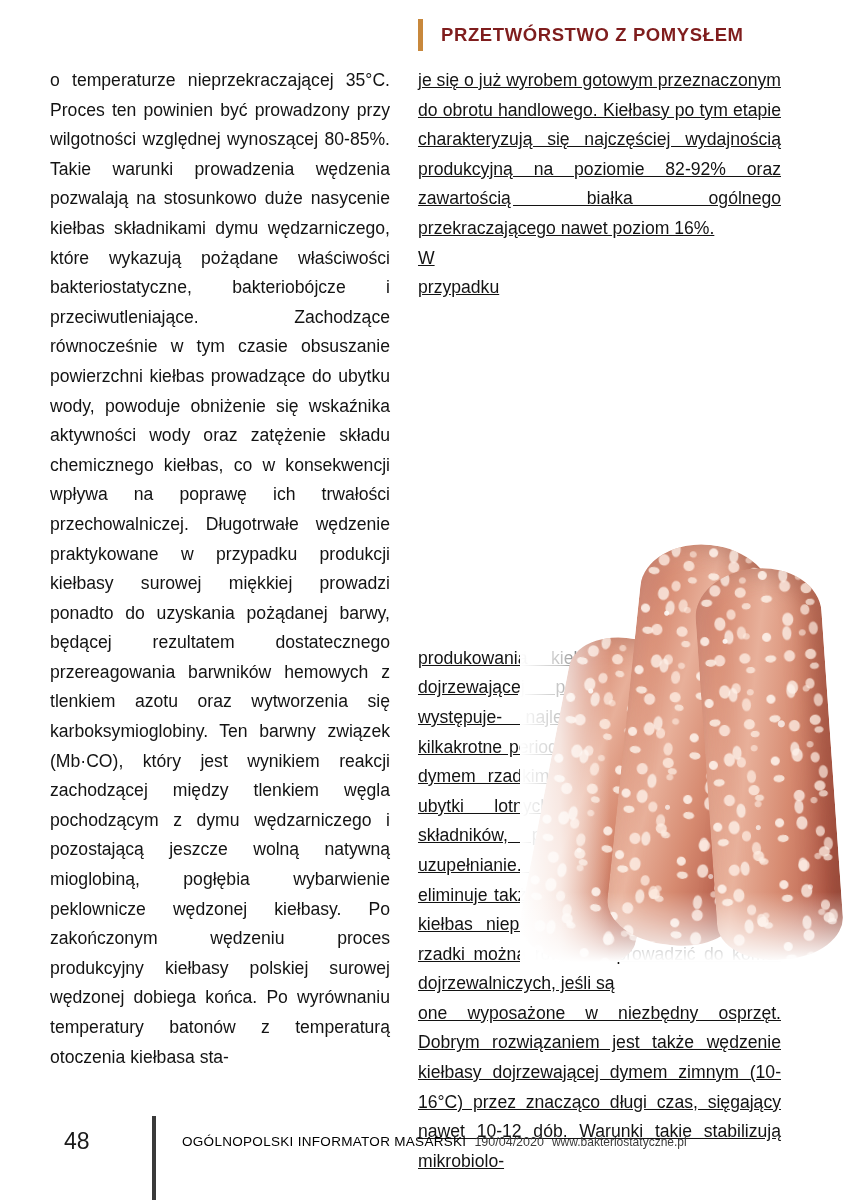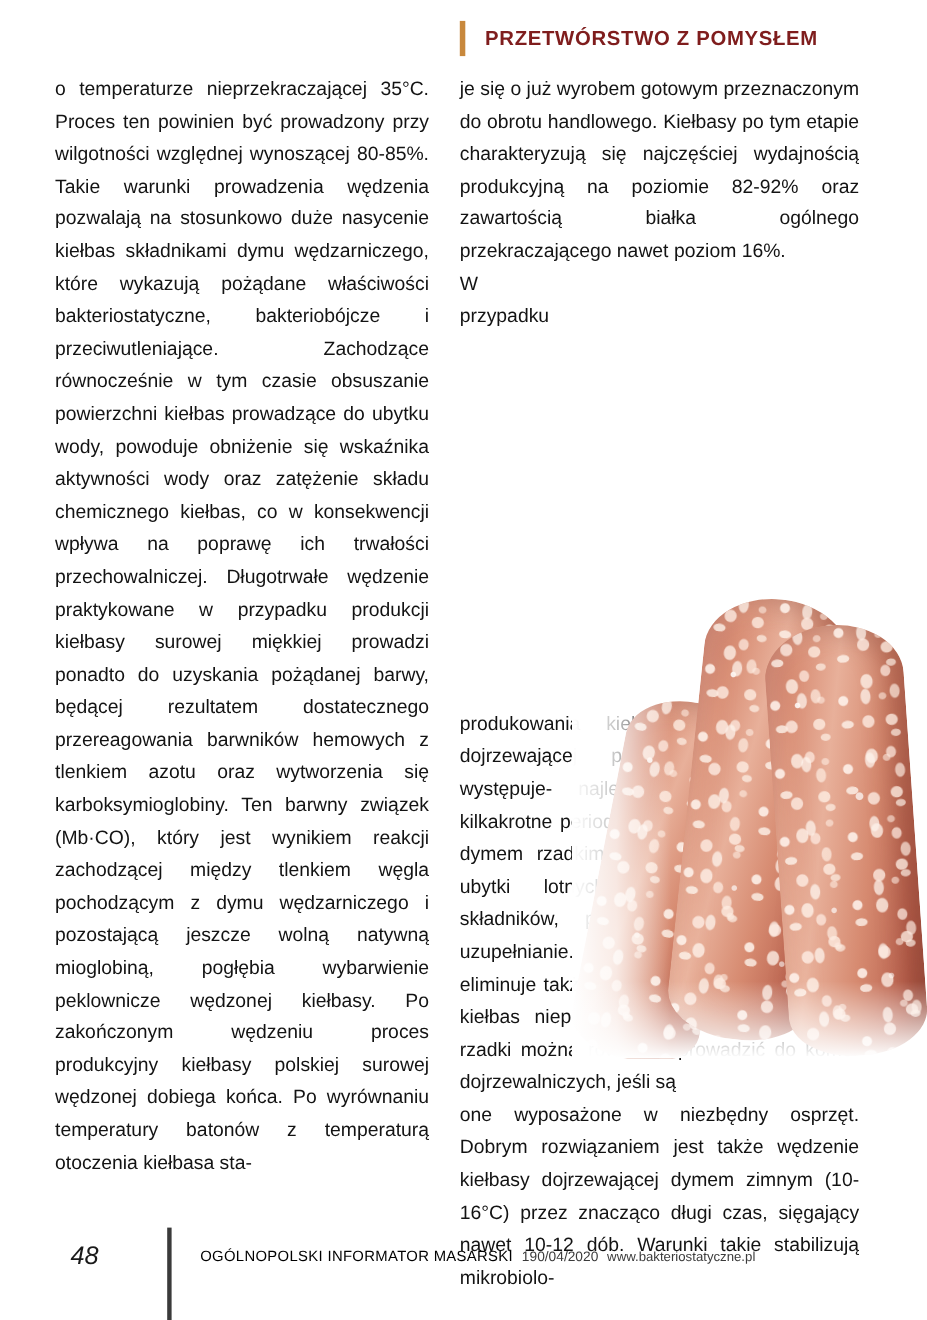--- a/index.html
+++ b/index.html
@@ -59,20 +59,21 @@
   .col p {
     margin: 0;
   }
   .col-left {
     left: 50px;
     width: 340px;
   }
   .col-right {
     left: 418px;
     width: 363px;
+    text-decoration: underline;
   }
 
   
   .float-photo {
     float: right;
     width: 268px;
     height: 400px;
     shape-outside: polygon(0 0, 100% 0, 100% 100%, 0 100%);
     margin: 0;
   }
@@ -182,21 +183,20 @@
     width: 4px;
     height: 84px;
     background: #3a3a3a;
   }
   .page-number {
     position: absolute;
     left: 64px;
     top: 20px;
     font-size: 23px;
     color: #1a1a1a;
-    font-style: italic;
   }
   .footer-text {
     position: absolute;
     left: 182px;
     top: 26px;
     display: flex;
     align-items: baseline;
     gap: 8px;
     white-space: nowrap;
   }

